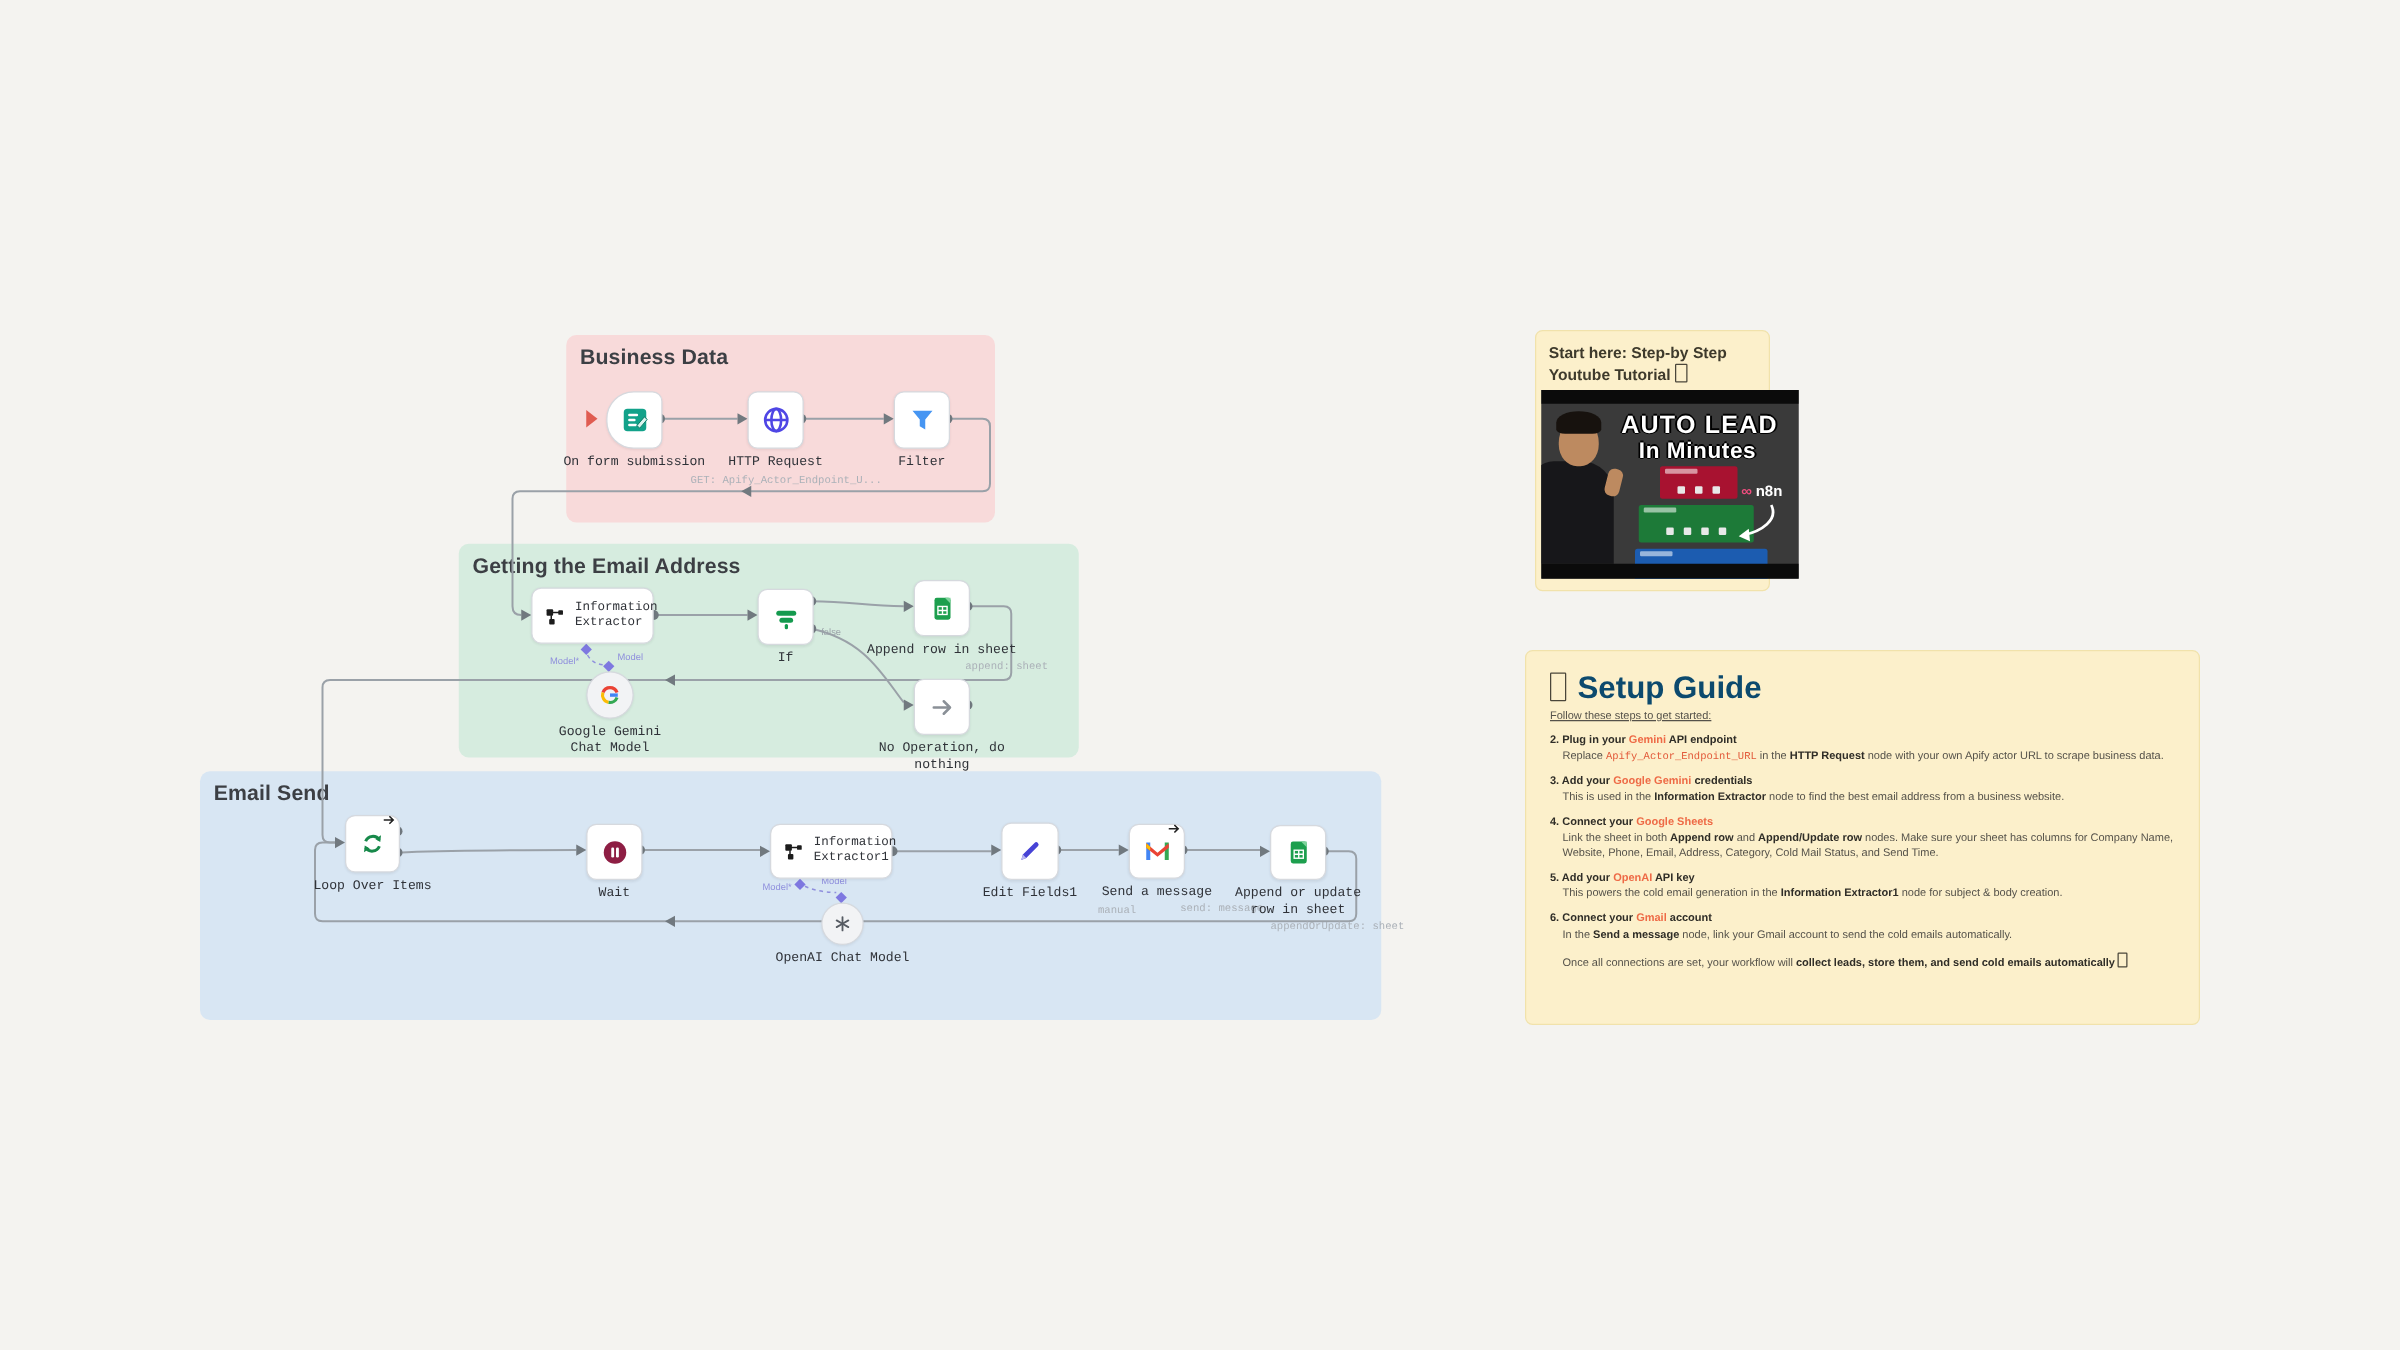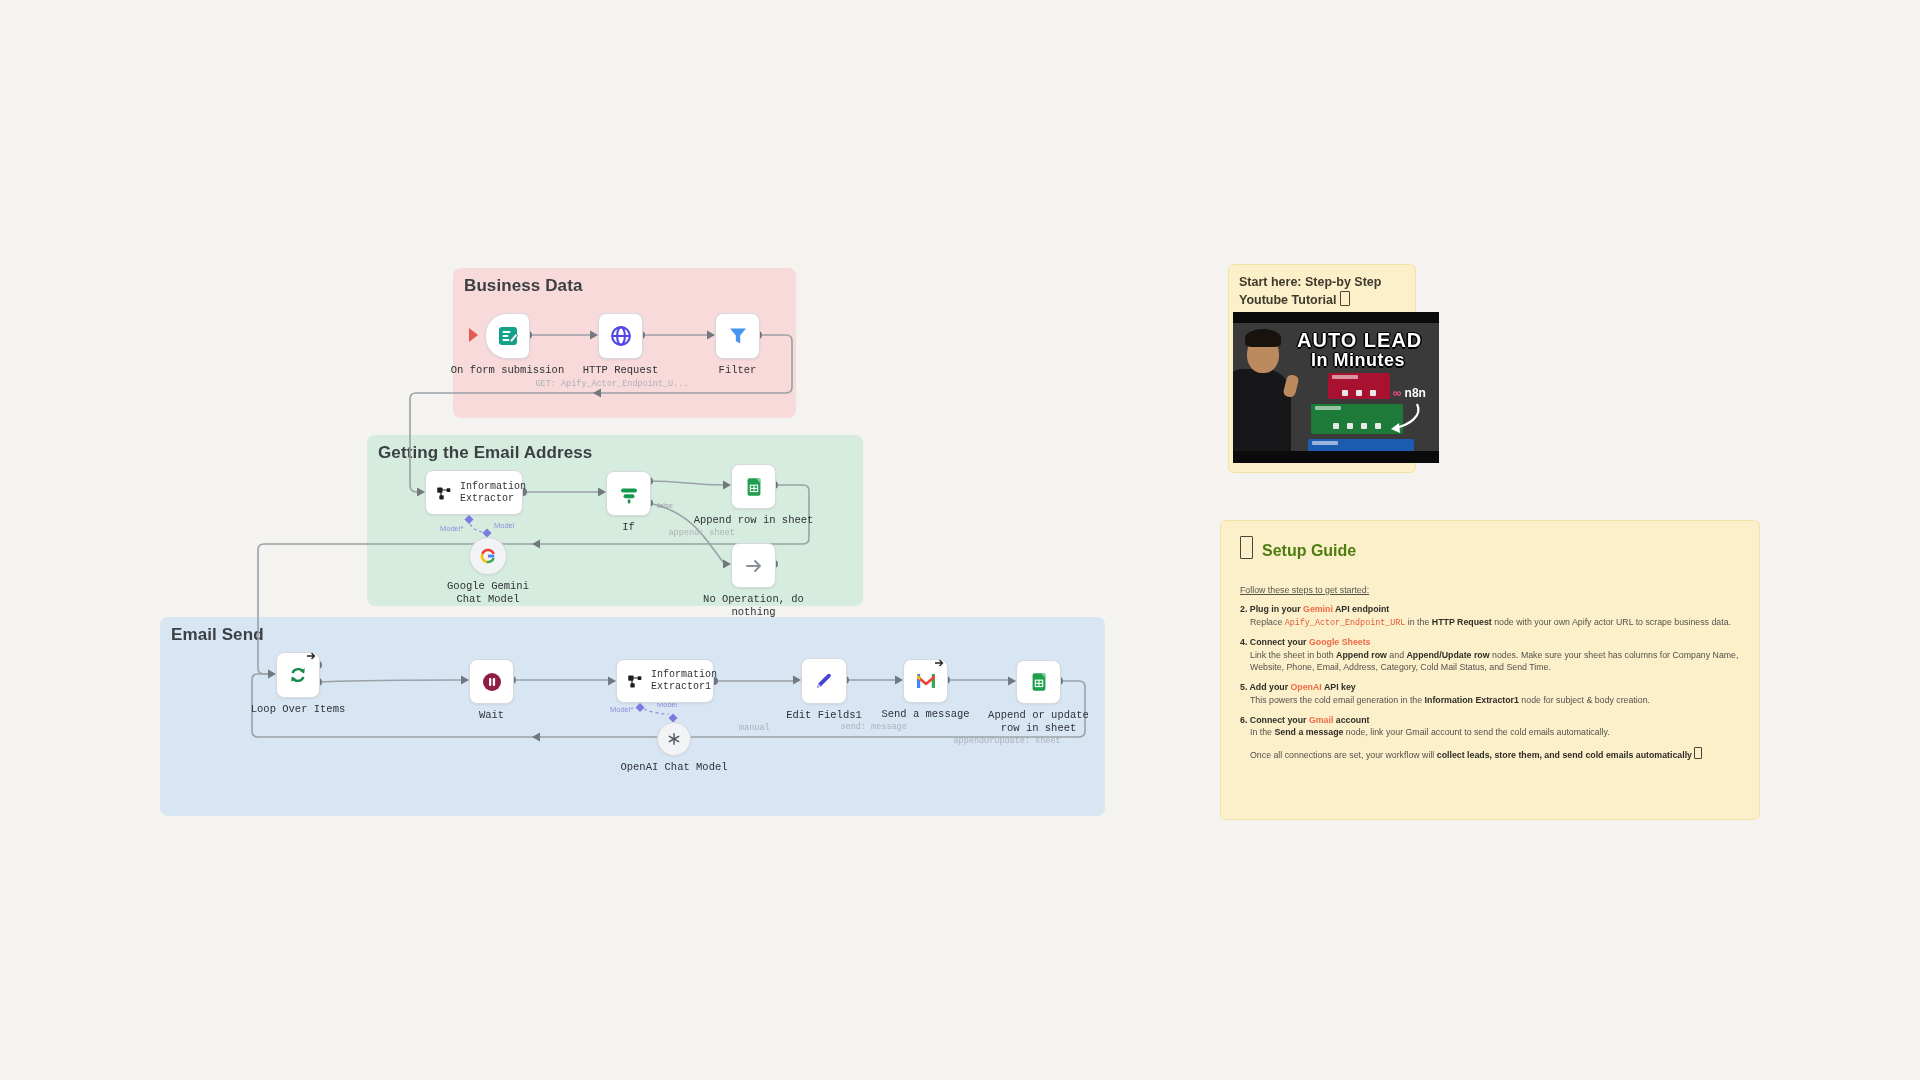--- a/index.html
+++ b/index.html
@@ -28,21 +28,21 @@
   .node-wrap{position:absolute;font-family:Liberation Mono, monospace;}
   .node-box{position:relative;background:#fff;border:1px solid #d6d9de;border-radius:8px;
     box-shadow:0 1px 2px rgba(40,44,52,.08);display:flex;align-items:center;justify-content:center;}
   .node-box.trigger{border-radius:22px 8px 8px 22px;}
   .node-box.circle{border-radius:50%;background:#f2f3f5;}
   .node-box.wide{justify-content:flex-start;padding-left:9px;box-sizing:border-box;}
   .inner-label{font-size:10px;color:#2f3238;line-height:1.2;margin-left:7px;max-width:62px;}
   .node-label{position:absolute;top:100%;margin-top:5px;left:50%;transform:translateX(-50%);
     width:150px;text-align:center;font-size:10.5px;color:#2f3238;line-height:1.25;}
   .node-label.w110{width:110px;} .node-label.w125{width:125px;}
-  .node-sub{position:absolute;left:50%;transform:translateX(-50%);width:170px;text-align:left;
+  .node-sub{position:absolute;left:50%;transform:translateX(-50%);width:170px;text-align:right;
     font-size:8.5px;color:#abb1b8;}
   .corner-arrow{position:absolute;top:-3px;right:2px;width:11px;height:11px;}
 
   
   .sticky{position:absolute;background:#fcf0cb;border:1px solid #f1e2ab;border-radius:6px;box-sizing:border-box;}
   #sticky-tutorial{left:1228px;top:264px;width:188px;height:209px;padding:9px 10px;}
   .sticky-title{font-size:12.5px;font-weight:700;color:#3e3a2c;line-height:1.35;}
   .tofu{display:inline-block;width:8px;height:13px;border:1.4px solid #4a463a;border-radius:1px;vertical-align:-2px;}
   .tofu-sm{width:6px;height:10px;border-width:1.2px;vertical-align:-1px;}
   .tofu-lg{width:11px;height:21px;border-width:1.6px;vertical-align:-3px;margin-right:9px;}
@@ -63,21 +63,21 @@
   .n8n-logo{position:absolute;left:160px;top:74px;font-size:12px;font-weight:700;color:#fff;}
   .n8n-logo::before{content:"∞";color:#ee4d7e;margin-right:3px;font-weight:800;}
   .thumb-person{position:absolute;left:0;top:11px;width:70px;height:128px;}
   .tp-head{position:absolute;left:14px;top:12px;width:32px;height:38px;background:#bd8a60;border-radius:50% 50% 46% 46%;}
   .tp-hair{position:absolute;left:12px;top:6px;width:36px;height:18px;background:#17120e;border-radius:50% 50% 20% 20%;}
   .tp-body{position:absolute;left:-8px;top:46px;width:66px;height:82px;background:#17171a;border-radius:18px 26px 0 0;}
   .tp-thumb{position:absolute;left:52px;top:52px;width:12px;height:22px;background:#bd8a60;border-radius:5px;transform:rotate(14deg);}
 
   
   #sticky-guide{left:1220px;top:520px;width:540px;height:300px;padding:15px 19px;overflow:hidden;}
-  .guide-title{font-size:16px;font-weight:700;color:#4d7c0f;margin-bottom:25px;}
+  .guide-title{font-size:25px;font-weight:700;color:#0c4a6e;margin-bottom:2px;}
   .guide-intro{font-size:8.8px;color:#55524a;margin-bottom:9px;text-decoration:underline;}
   .step{margin-bottom:8px;font-size:8.8px;color:#55524a;line-height:1.35;}
   .step-title{font-weight:700;color:#2f2d27;margin-bottom:1px;}
   .step-body{padding-left:10px;}
   .step b, .guide-outro b{color:#2f2d27;}
   .lk{color:#ee6a46;font-weight:700;}
   code{font-family:"Liberation Mono",monospace;color:#e25a3a;font-size:8.4px;}
   .guide-outro{font-size:8.8px;color:#55524a;padding-left:10px;margin-top:2px;line-height:1.35;}
 
   .icon-svg{display:block;}
@@ -392,20 +392,24 @@
     <div class="guide-title">
       <span class="tofu tofu-lg"></span><span>Setup Guide</span>
     </div>
     <div class="guide-intro">Follow these steps to get started:</div>
 
     <div class="step">
       <div class="step-title">2. Plug in your <span class="lk">Gemini</span> API endpoint</div>
       <div class="step-body">Replace <code>Apify_Actor_Endpoint_URL</code> in the <b>HTTP Request</b> node with your own Apify actor URL to scrape business data.</div>
     </div>
     <div class="step">
+      <div class="step-title">3. Add your <span class="lk">Google Gemini</span> credentials</div>
+      <div class="step-body">This is used in the <b>Information Extractor</b> node to find the best email address from a business website.</div>
+    </div>
+    <div class="step">
       <div class="step-title">4. Connect your <span class="lk">Google Sheets</span></div>
       <div class="step-body">Link the sheet in both <b>Append row</b> and <b>Append/Update row</b> nodes. Make sure your sheet has columns for Company Name, Website, Phone, Email, Address, Category, Cold Mail Status, and Send Time.</div>
     </div>
     <div class="step">
       <div class="step-title">5. Add your <span class="lk">OpenAI</span> API key</div>
       <div class="step-body">This powers the cold email generation in the <b>Information Extractor1</b> node for subject &amp; body creation.</div>
     </div>
     <div class="step">
       <div class="step-title">6. Connect your <span class="lk">Gmail</span> account</div>
       <div class="step-body">In the <b>Send a message</b> node, link your Gmail account to send the cold emails automatically.</div>

